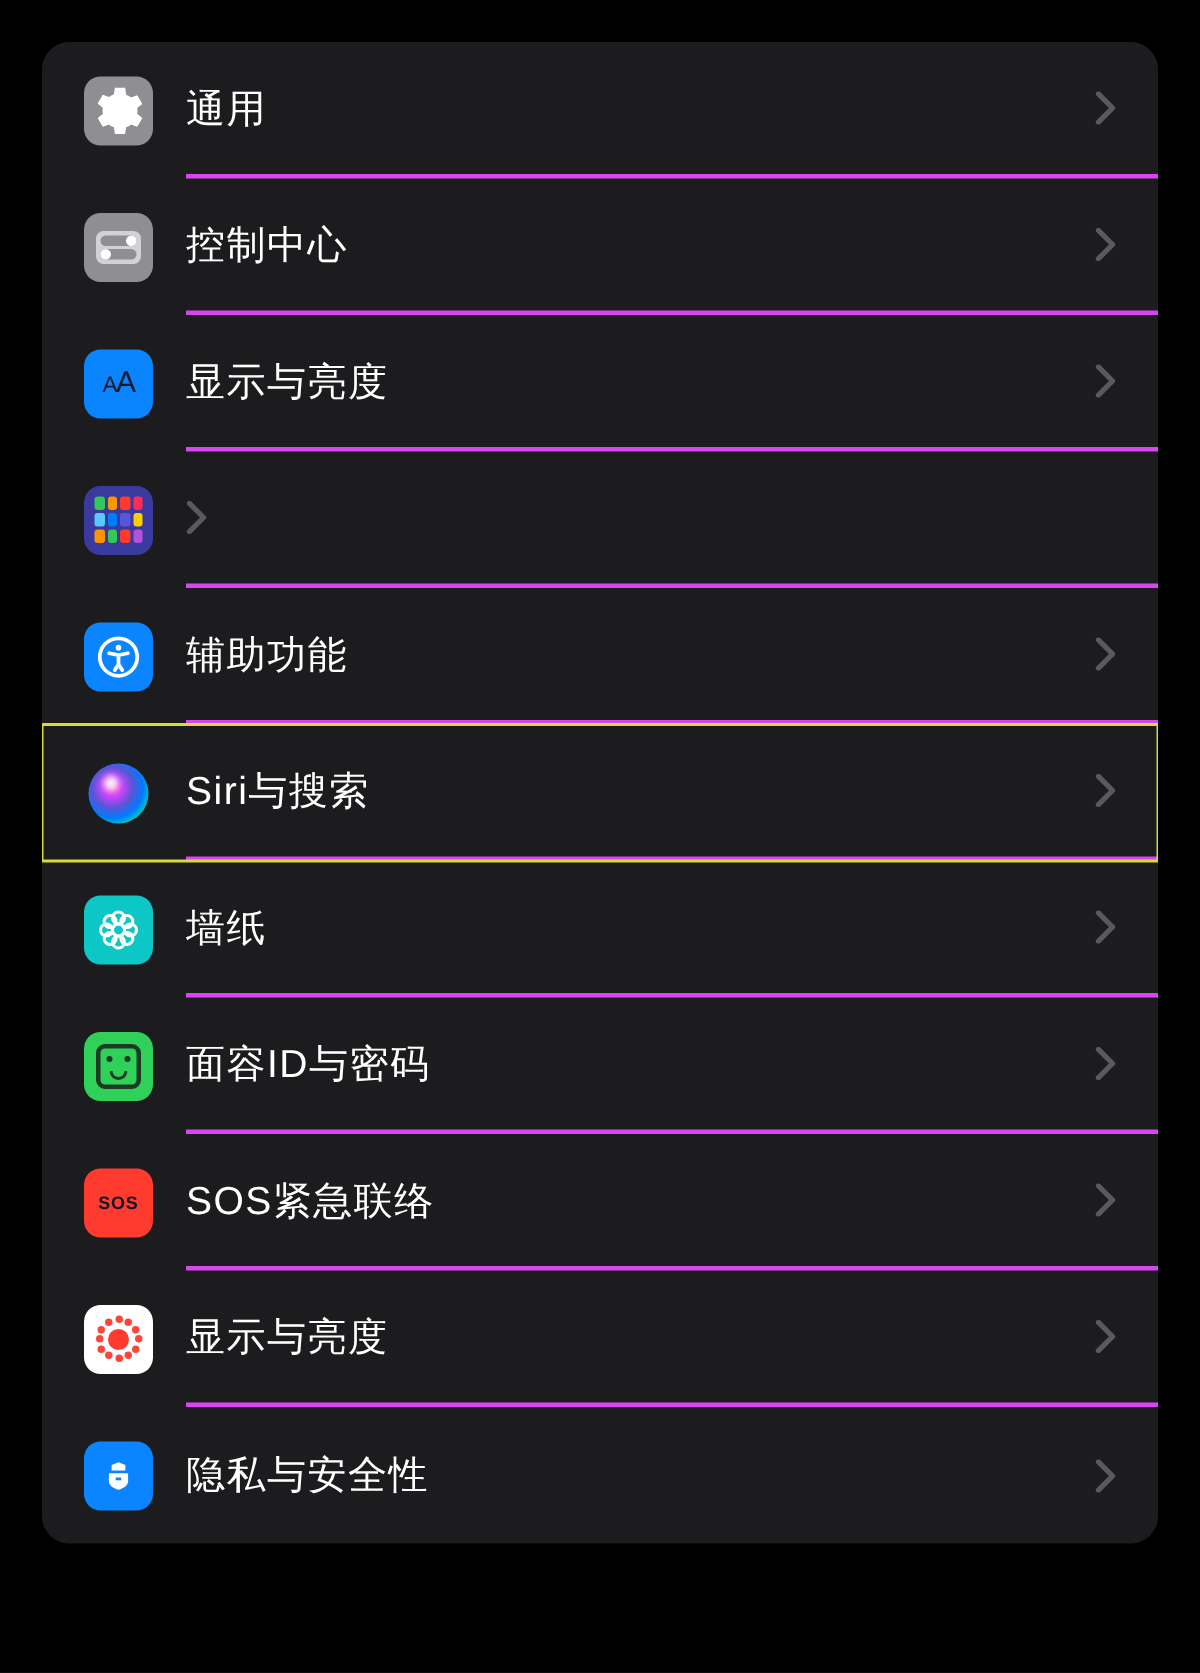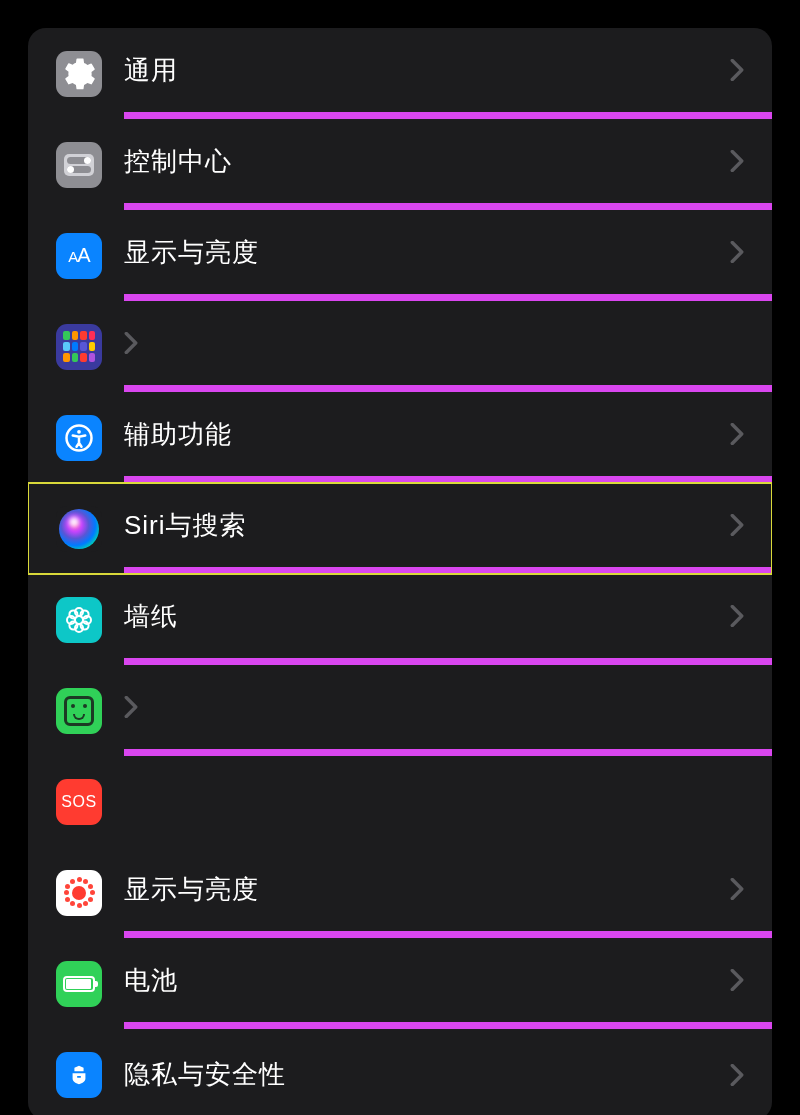--- a/index.html
+++ b/index.html
@@ -39,21 +39,21 @@
       align-items: center;
       justify-content: center;
       flex-shrink: 0;
     }
     .row-content {
       flex: 1;
       display: flex;
       align-items: center;
       margin-left: 22px;
       height: 100%;
-      border-bottom: 7px solid #d946ef;
+      border-bottom: 3px solid #d946ef;
     }
     .settings-row:last-child .row-content {
       border-bottom: none;
     }
     .row-label {
       color: #fff;
       font-size: 26px;
       flex: 1;
       letter-spacing: 1px;
     }
@@ -107,21 +107,21 @@
       content: '';
       position: absolute;
       width: 7px;
       height: 7px;
       background: #fff;
       border-radius: 50%;
     }
     .toggle-bar:first-child::after { right: 0; }
     .toggle-bar:last-child::after { left: 0; }
     .display-inner {
-      color: #ffffff;
+      color: #0f172a;
       font-size: 20px;
       font-weight: 500;
       letter-spacing: -1px;
     }
     .display-inner .small-a { font-size: 15px; }
     .home-inner {
       width: 36px;
       height: 36px;
       display: grid;
       grid-template-columns: repeat(4, 1fr);
@@ -184,23 +184,23 @@
       bottom: 3px;
       left: 50%;
       transform: translateX(-50%);
       width: 12px;
       height: 6px;
       border: 2.5px solid #1c3a24;
       border-top: none;
       border-radius: 0 0 10px 10px;
     }
     .sos-inner {
-      color: #ffffff;
-      font-size: 16px;
-      font-weight: 400;
+      color: #0f172a;
+      font-size: 12px;
+      font-weight: 700;
       letter-spacing: 0.5px;
     }
     .exposure-inner {
       width: 36px;
       height: 36px;
       position: relative;
     }
     .exposure-inner .center {
       position: absolute;
       top: 50%;
@@ -384,31 +384,40 @@
     </div>
   </div>
 
   <div class="settings-row">
     <div class="row-icon ic-faceid">
       <div class="faceid-inner">
           <div class="smile"></div>
         </div>
     </div>
     <div class="row-content">
+      <span class="row-label">面容ID与密码</span>
       <span class="chevron">
           <svg viewBox="0 0 8 14" fill="none">
             <path d="M1 1l6 6-6 6" stroke="currentColor" stroke-width="2.2" stroke-linecap="round" stroke-linejoin="round"></path>
           </svg>
         </span>
     </div>
   </div>
 
   <div class="settings-row">
     <div class="row-icon ic-sos">
       <span class="sos-inner">SOS</span>
+    </div>
+    <div class="row-content">
+      <span class="row-label">SOS紧急联络</span>
+      <span class="chevron">
+          <svg viewBox="0 0 8 14" fill="none">
+            <path d="M1 1l6 6-6 6" stroke="currentColor" stroke-width="2.2" stroke-linecap="round" stroke-linejoin="round"></path>
+          </svg>
+        </span>
     </div>
   </div>
 
   <div class="settings-row">
     <div class="row-icon ic-exposure">
       <div class="exposure-inner">
           <div class="center"></div>
           <div class="outer-dot" style="left: 28.5px; top: 15.5px;"></div>
           <div class="outer-dot" style="left: 26.7583px; top: 22px;"></div>
           <div class="outer-dot" style="left: 22px; top: 26.7583px;"></div>
@@ -426,35 +435,20 @@
     <div class="row-content">
       <span class="row-label">显示与亮度</span>
       <span class="chevron">
           <svg viewBox="0 0 8 14" fill="none">
             <path d="M1 1l6 6-6 6" stroke="currentColor" stroke-width="2.2" stroke-linecap="round" stroke-linejoin="round"></path>
           </svg>
         </span>
     </div>
   </div>
 
-  <div class="settings-row">
-    <div class="row-icon ic-battery">
-      <div class="battery-inner">
-          <div class="fill"></div>
-        </div>
-    </div>
-    <div class="row-content">
-      <span class="row-label">电池</span>
-      <span class="chevron">
-          <svg viewBox="0 0 8 14" fill="none">
-            <path d="M1 1l6 6-6 6" stroke="currentColor" stroke-width="2.2" stroke-linecap="round" stroke-linejoin="round"></path>
-          </svg>
-        </span>
-    </div>
-  </div>
 
   <div class="settings-row">
     <div class="row-icon ic-privacy">
       <svg class="privacy-inner" viewBox="0 0 24 24" fill="currentColor">
           <path d="M12 2l-5 2v4h10V4l-5-2zM5 10v6c0 2.5 3 5 7 6 4-1 7-3.5 7-6v-6H5zm5 3h4v2h-4v-2z"></path>
         </svg>
     </div>
     <div class="row-content">
       <span class="row-label">隐私与安全性</span>
       <span class="chevron">

